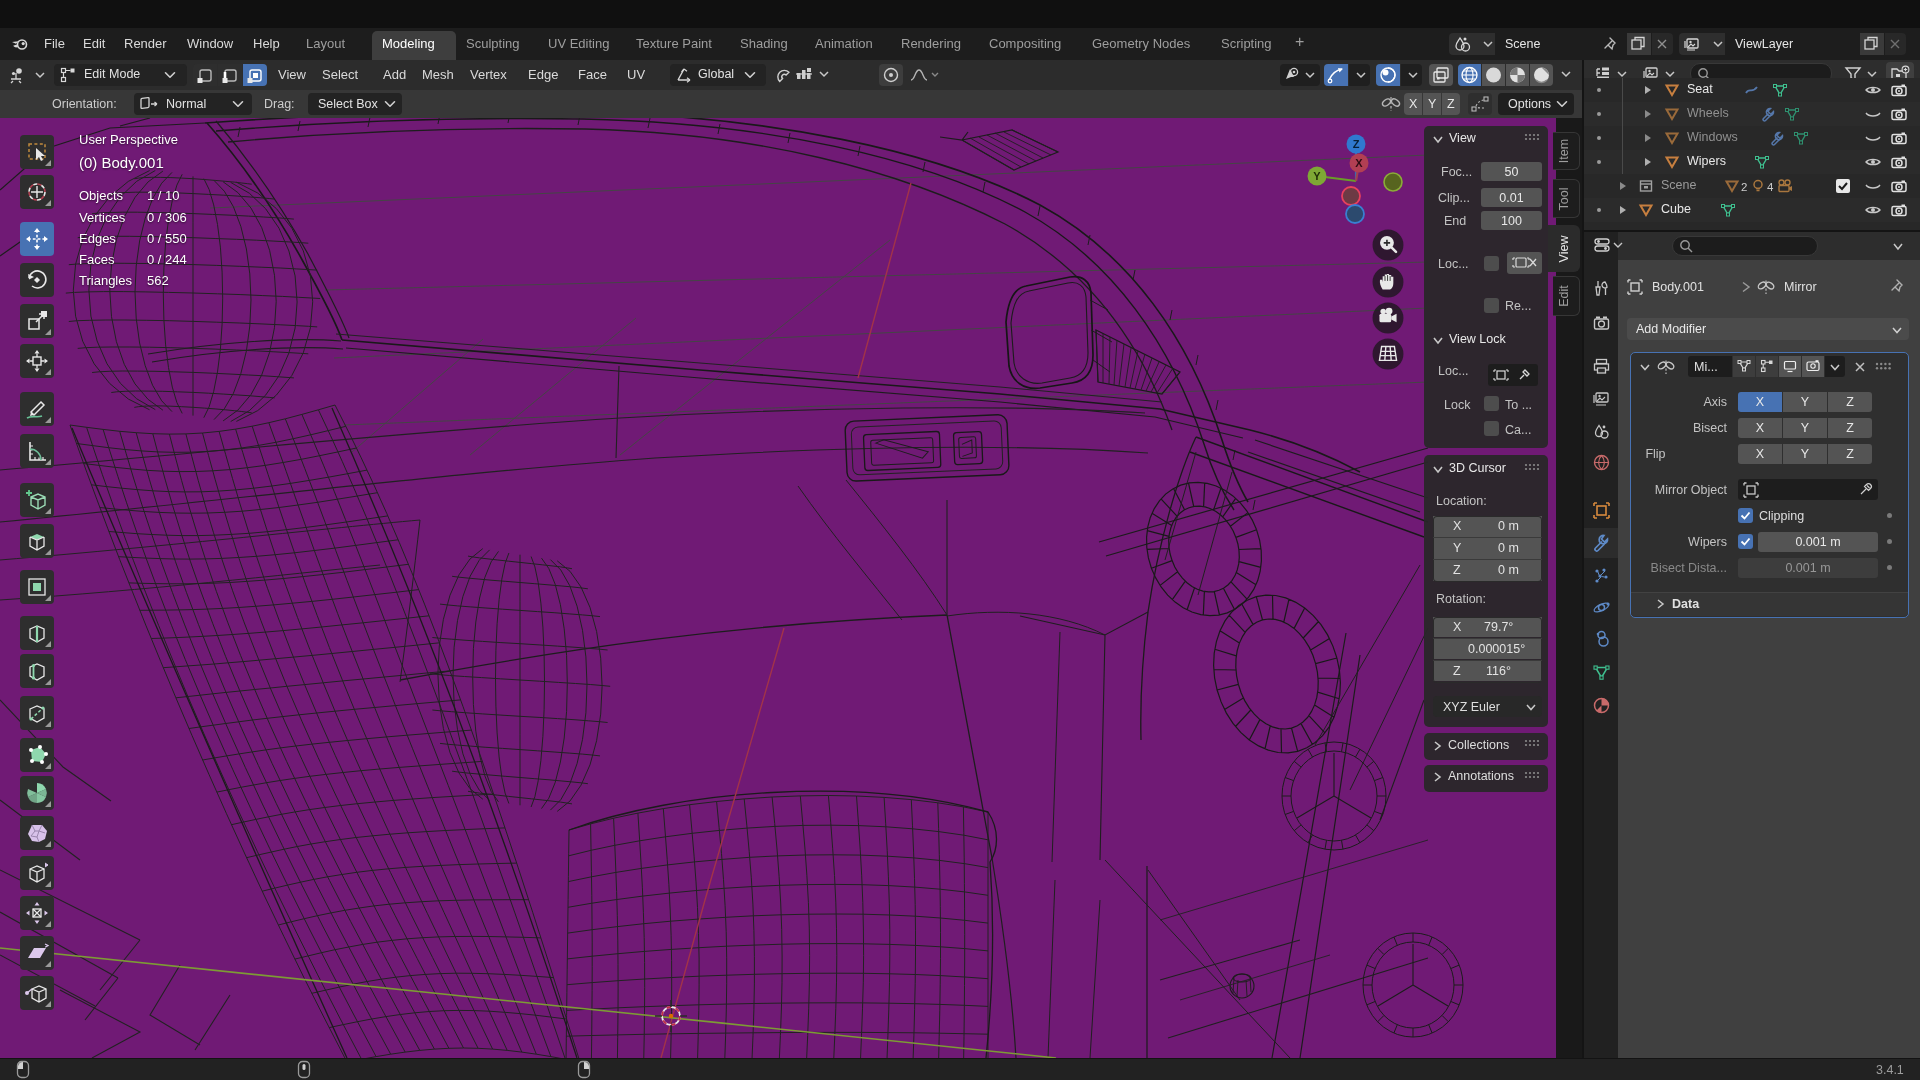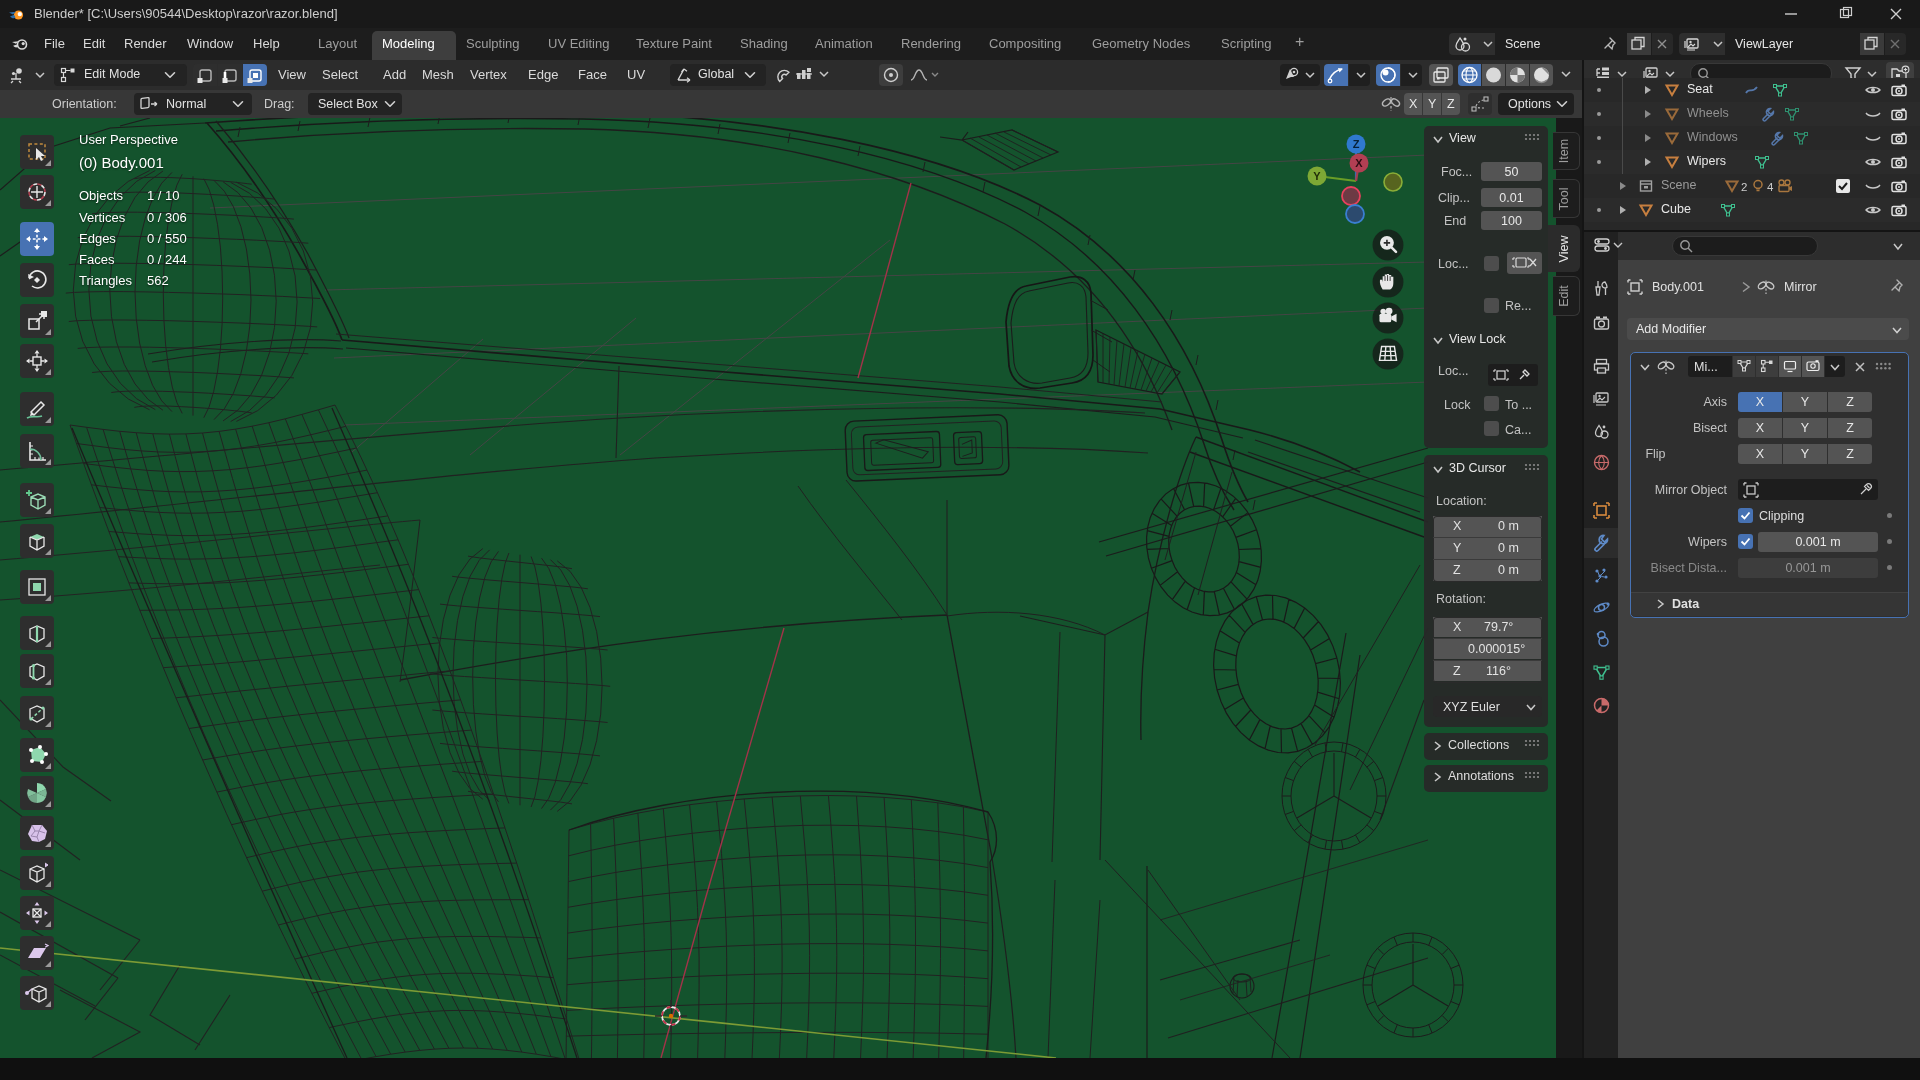--- a/index.html
+++ b/index.html
@@ -4,61 +4,46 @@
 <style>
 * { margin:0; padding:0; box-sizing:border-box; }
 html,body { width:1920px; height:1080px; overflow:hidden; background:#101010; }
 body { font-family:"Liberation Sans", sans-serif; font-size:12.5px; color:#d8d8d8; }
 #app { position:relative; width:1920px; height:1080px; }
 .abs { position:absolute; }
 #titlebar { left:0; top:0; width:1920px; height:28px; background:#191919; }
 #topbar { left:0; top:28px; width:1920px; height:32px; background:#1d1d1d; }
 #vpheader { left:0; top:60px; width:1582px; height:30px; background:#2c2c2c; }
 #toolsettings { left:0; top:90px; width:1582px; height:28px; background:#373737; }
-#viewport { left:0; top:118px; width:1582px; height:940px; background:#14532d; overflow:hidden; }
+#viewport { left:0; top:118px; width:1582px; height:940px; background:#701a75; overflow:hidden; }
 #rightsep { left:1582px; top:60px; width:2px; height:998px; background:#141414; }
 #outliner { left:1584px; top:60px; width:336px; height:170px; background:#282828; overflow:hidden; }
 #props { left:1584px; top:232px; width:336px; height:826px; background:#404040; overflow:hidden; }
 #hsep2 { left:1584px; top:230px; width:336px; height:2px; background:#141414; }
 #statusbar { left:0; top:1058px; width:1920px; height:22px; background:#222222; border-top:1px solid #131313; }
 .t { position:absolute; white-space:nowrap; }
 svg.abs { display:block; }
 </style>
 </head>
 <body>
 <div id="app">
-<div id="titlebar" class="abs">
-<svg class="abs" style="left:8px;top:5px" width="18" height="18" viewBox="0 0 18 18">
-<circle cx="10.5" cy="10" r="4.6" fill="#ff9822"></circle>
-<circle cx="11.8" cy="9.1" r="2.2" fill="#fff"></circle>
-<path d="M 1,7.5 L 8,6.8 L 5,9.6 Z" fill="#2f6fa8"></path>
-<path d="M 2,11.5 C 4,13.5 6,13.8 7.5,12.5 L 6,9.8 Z" fill="#2f6fa8"></path>
-</svg>
-<div class="t" style="left:34px;top:6px;font-size:13px;color:#cdcdcd">Blender* [C:\Users\90544\Desktop\razor\razor.blend]</div>
-<svg class="abs" style="left:1770px;top:0" width="150" height="28" viewBox="0 0 150 28">
-<path d="M 15,14 L 27,14" stroke="#cfcfcf" stroke-width="1.4"></path>
-<rect x="70.5" y="9.5" width="8" height="8" fill="none" stroke="#cfcfcf" stroke-width="1.2"></rect>
-<rect x="73.5" y="7.5" width="8" height="8" fill="none" stroke="#cfcfcf" stroke-width="1.2"></rect>
-<path d="M 121,9 L 131,19 M 131,9 L 121,19" stroke="#cfcfcf" stroke-width="1.4"></path>
-</svg>
-</div>
 <div id="topbar" class="abs">
 <svg class="abs" style="left:10px;top:6px" width="30" height="20" viewBox="0 0 30 20">
 <circle cx="12" cy="10.5" r="4.5" fill="none" stroke="#d8d8d8" stroke-width="1.6"></circle>
 <circle cx="13.2" cy="9.6" r="1.6" fill="#d8d8d8"></circle>
 <path d="M 2,8 L 8.5,7.2 L 6,9.8 Z" fill="#d8d8d8"></path>
 <path d="M 3.2,11.8 C 4.8,13.6 6.5,13.8 7.8,12.8 L 6.6,10.4 Z" fill="#d8d8d8"></path>
 </svg>
 <div class="t" style="left:44px;top:8px;font-size:13px;color:#dadada">File</div>
 <div class="t" style="left:83px;top:8px;font-size:13px;color:#dadada">Edit</div>
 <div class="t" style="left:124px;top:8px;font-size:13px;color:#dadada">Render</div>
 <div class="t" style="left:187px;top:8px;font-size:13px;color:#dadada">Window</div>
 <div class="t" style="left:253px;top:8px;font-size:13px;color:#dadada">Help</div>
 <div class="abs" style="left:372px;top:3px;width:84px;height:29px;background:#3e3e3e;border-radius:5px 5px 0 0"></div>
-<div class="t" style="left:318px;top:8px;font-size:13px;color:#9e9e9e">Layout</div>
+<div class="t" style="left:306px;top:8px;font-size:13px;color:#9e9e9e">Layout</div>
 <div class="t" style="left:382px;top:8px;font-size:13px;color:#ffffff">Modeling</div>
 <div class="t" style="left:466px;top:8px;font-size:13px;color:#9e9e9e">Sculpting</div>
 <div class="t" style="left:548px;top:8px;font-size:13px;color:#9e9e9e">UV Editing</div>
 <div class="t" style="left:636px;top:8px;font-size:13px;color:#9e9e9e">Texture Paint</div>
 <div class="t" style="left:740px;top:8px;font-size:13px;color:#9e9e9e">Shading</div>
 <div class="t" style="left:815px;top:8px;font-size:13px;color:#9e9e9e">Animation</div>
 <div class="t" style="left:901px;top:8px;font-size:13px;color:#9e9e9e">Rendering</div>
 <div class="t" style="left:989px;top:8px;font-size:13px;color:#9e9e9e">Compositing</div>
 <div class="t" style="left:1092px;top:8px;font-size:13px;color:#9e9e9e">Geometry Nodes</div>
 <div class="t" style="left:1221px;top:8px;font-size:13px;color:#9e9e9e">Scripting</div>
@@ -1117,15 +1102,30 @@
 <div class="abs" style="left:303px;top:307px;width:5px;height:5px;border-radius:50%;background:#7a7a7a"></div>
 <div class="t" style="left:0px;top:329px;width:143px;text-align:right;color:#8a8a8a">Bisect Dista...</div>
 <div class="abs" style="left:154px;top:326px;width:140px;height:20px;background:#3d3d3d;border-radius:3px;display:flex;align-items:center;justify-content:center;color:#979797">0.001 m</div>
 <div class="abs" style="left:303px;top:333px;width:5px;height:5px;border-radius:50%;background:#7a7a7a"></div>
 <div class="abs" style="left:47px;top:360px;width:277px;height:24px;background:#353535;border-radius:0 0 4px 4px;border-top:1px solid #424242"></div>
 <svg class="abs" style="left:70px;top:366px" width="12" height="12" viewBox="0 0 12 12">
         <path d="M 4,2 L 9,6 L 4,10" stroke="#c8c8c8" stroke-width="1.5" fill="none"></path>
       </svg>
 <div class="t" style="left:88px;top:365px;color:#e0e0e0;font-size:12.5px;font-weight:bold">Data</div>
 </div>
+<div id="statusbar" class="abs">
+<svg class="abs" style="left:16px;top:1px" width="14" height="20" viewBox="0 0 14 20">
+        <rect x="1.5" y="1.5" width="11" height="16" rx="4" fill="none" stroke="#9a9a9a" stroke-width="1.3"></rect>
+        <path d="M 2,6 a 5,5 0 0 1 5,-4 v 7 h -5 Z" fill="#d0d0d0"></path>
+      </svg>
+<svg class="abs" style="left:297px;top:1px" width="14" height="20" viewBox="0 0 14 20">
+        <rect x="1.5" y="1.5" width="11" height="16" rx="4" fill="none" stroke="#9a9a9a" stroke-width="1.3"></rect>
+        <rect x="5.5" y="4" width="3" height="6" rx="1.5" fill="#d0d0d0"></rect>
+      </svg>
+<svg class="abs" style="left:577px;top:1px" width="14" height="20" viewBox="0 0 14 20">
+        <rect x="1.5" y="1.5" width="11" height="16" rx="4" fill="none" stroke="#9a9a9a" stroke-width="1.3"></rect>
+        <path d="M 12,6 a 5,5 0 0 0 -5,-4 v 7 h 5 Z" fill="#d0d0d0"></path>
+      </svg>
+<div class="t" style="left:1876px;top:4px;color:#9d9d9d;font-size:12.5px">3.4.1</div>
+</div>
 <div id="rightsep" class="abs"></div>
 <div id="hsep2" class="abs"></div>
 </div>
 
 </body></html>

